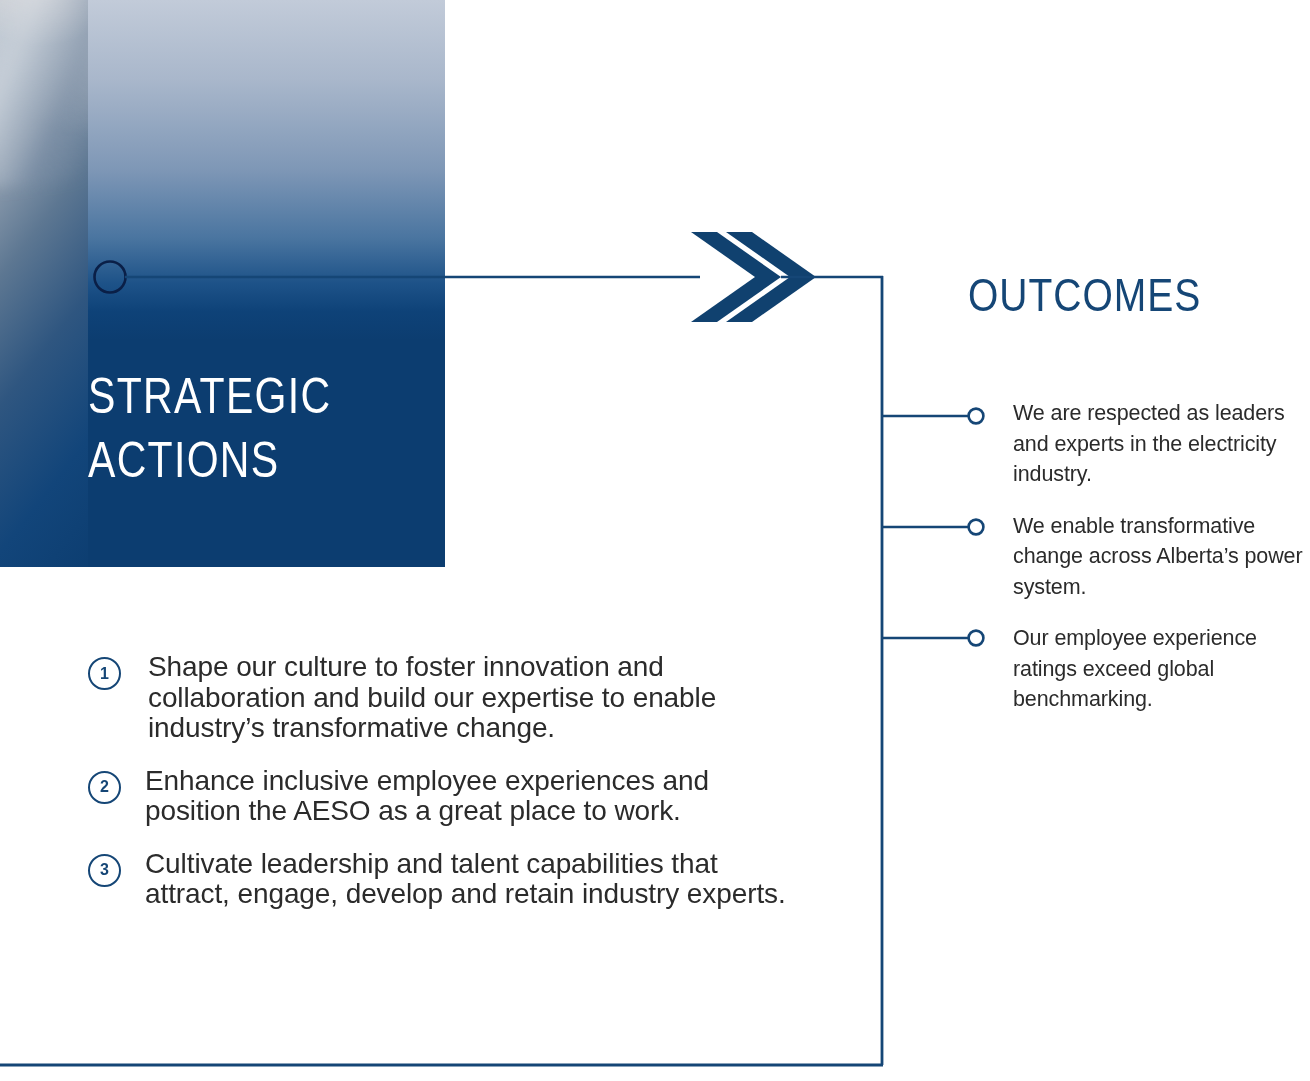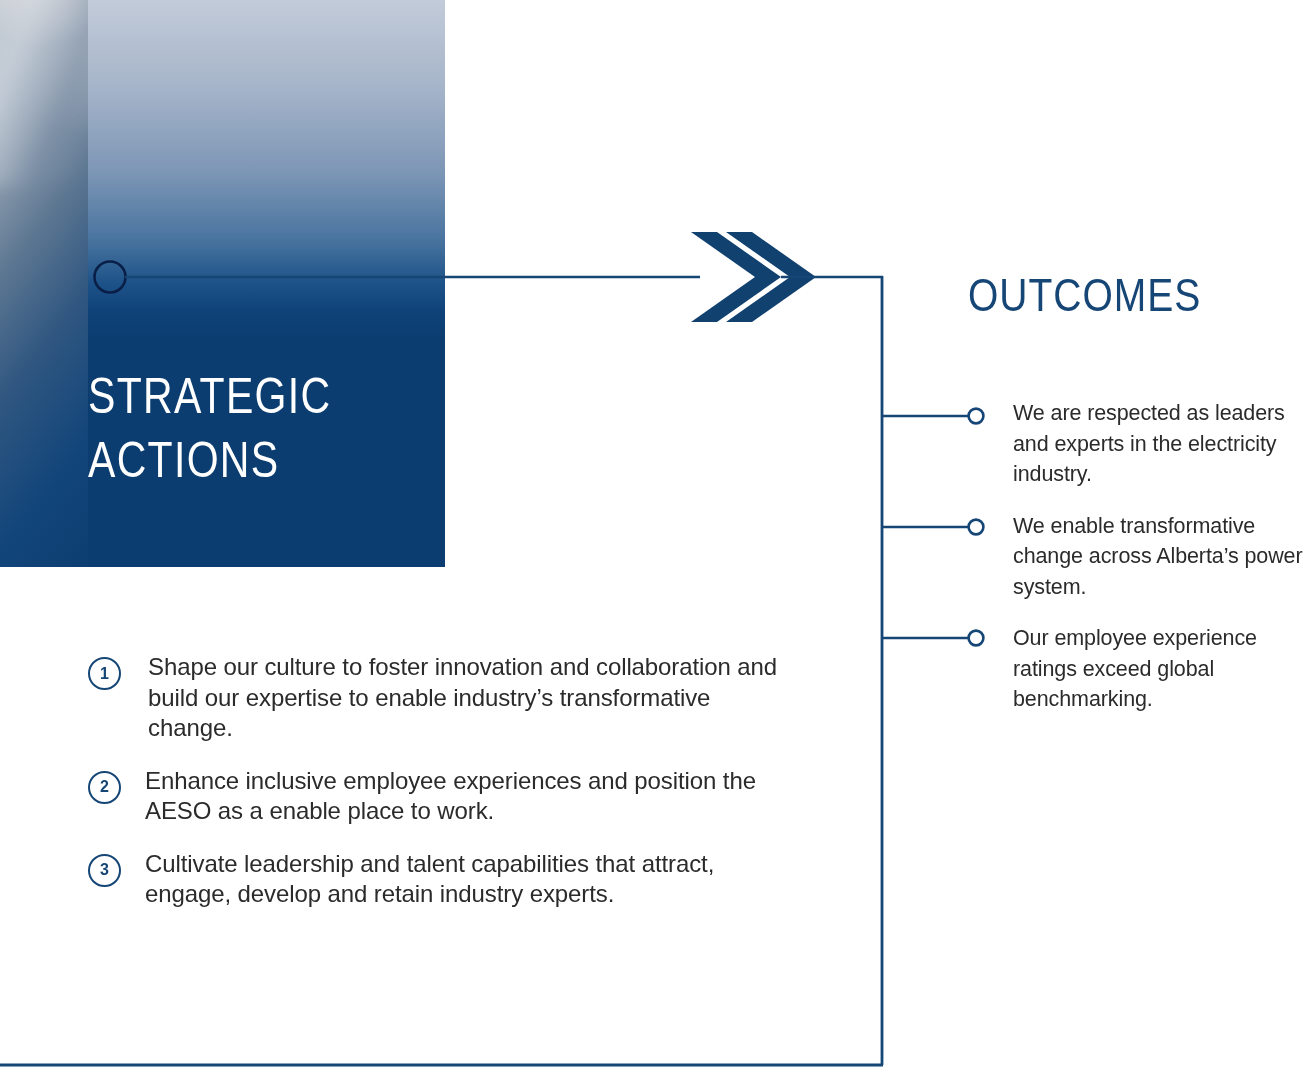--- a/index.html
+++ b/index.html
@@ -156,21 +156,21 @@
     font-weight: 700;
     display: flex;
     align-items: center;
     justify-content: center;
     margin-top: 5px;
     box-sizing: border-box;
   }
   .action-text {
     margin-left: 24px;
     font-family: "Liberation Sans", sans-serif;
-    font-size: 24px;
+    font-size: 28px;
     line-height: 30.5px;
     color: #2b2b2b;
     letter-spacing: -0.1px;
   }
   .action-row.row-1 .action-text { margin-left: 27px; }
 </style>
 </head>
 <body>
 
 <div class="page">
@@ -221,21 +221,21 @@
 
   <div class="actions-list">
 
     <div class="action-row row-1">
       <div class="action-badge">1</div>
       <div class="action-text">Shape our culture to foster innovation and collaboration and build our expertise to enable industry’s transformative change.</div>
     </div>
 
     <div class="action-row row-2">
       <div class="action-badge">2</div>
-      <div class="action-text">Enhance inclusive employee experiences and position the AESO as a enable place to work.</div>
+      <div class="action-text">Enhance inclusive employee experiences and position the AESO as a great place to work.</div>
     </div>
 
     <div class="action-row row-3">
       <div class="action-badge">3</div>
       <div class="action-text">Cultivate leadership and talent capabilities that attract, engage, develop and retain industry experts.</div>
     </div>
 
   </div>
 
 </div>

